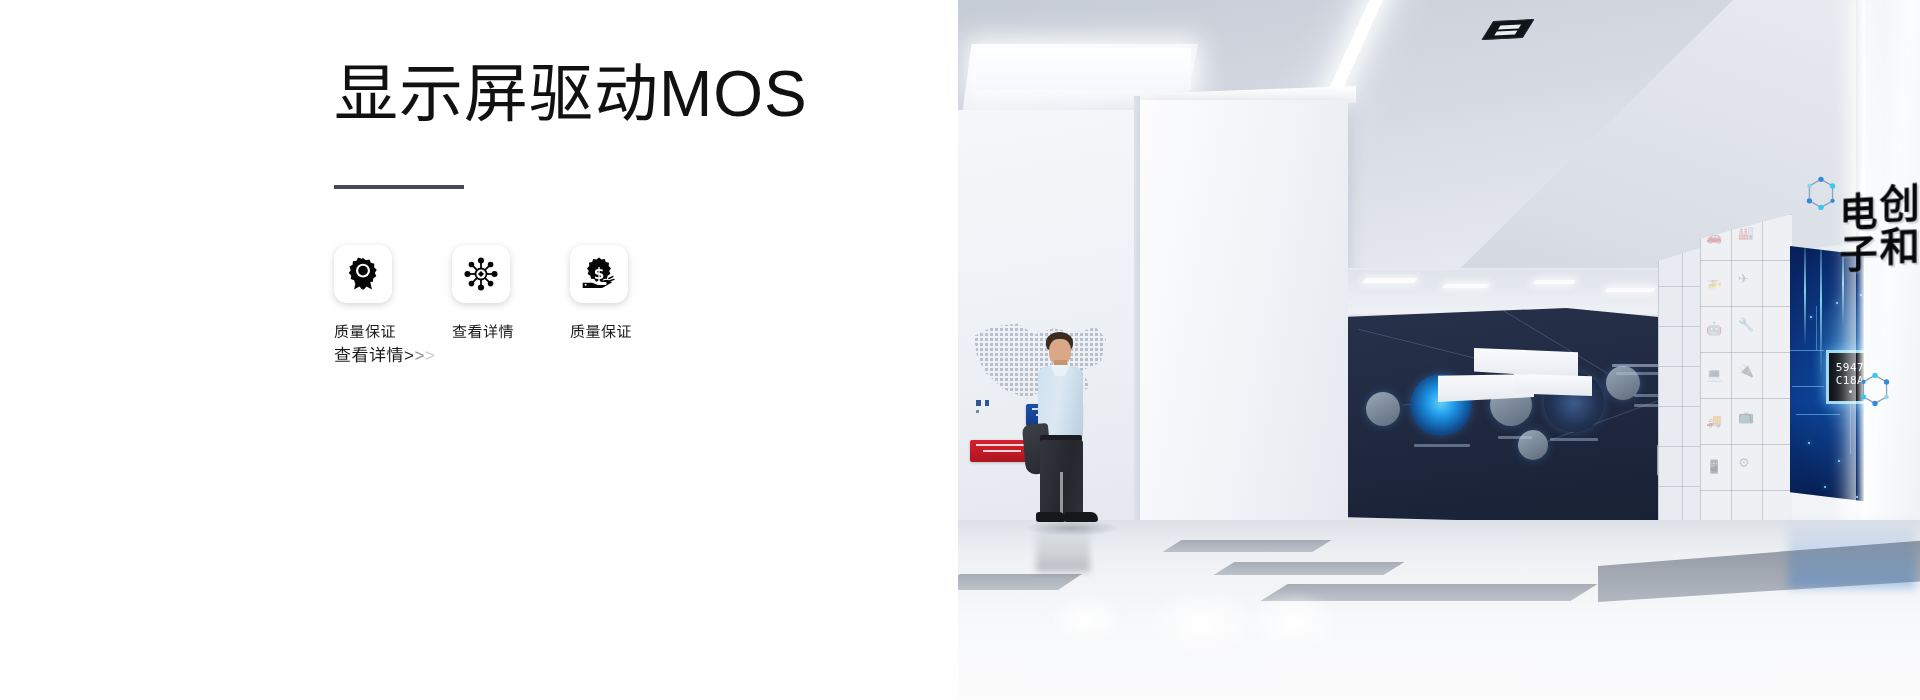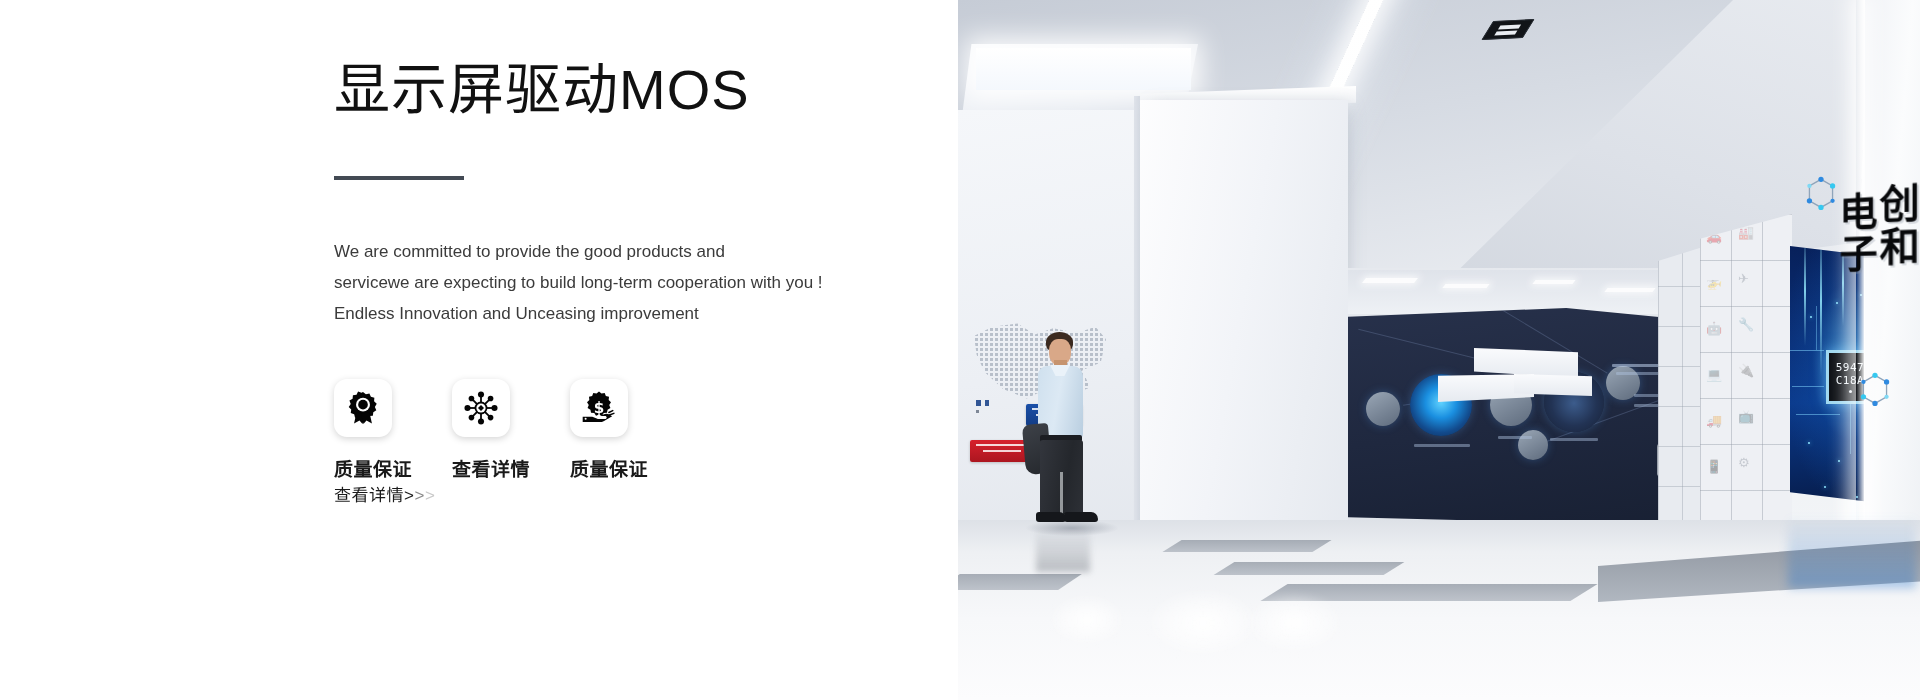--- a/index.html
+++ b/index.html
@@ -11,21 +11,21 @@
   }
   .banner{ position:relative; width:1920px; height:700px; display:flex; background:#fff; }
 
   
   .left-panel{
     position:relative; width:958px; height:700px;
     background:#ffffff; flex:none;
     padding-left:334px; padding-top:60px;
   }
   .main-title{
-    font-size:56px; line-height:1.08; font-weight:400;
+    font-size:64px; line-height:1.08; font-weight:400;
     color:#111111; letter-spacing:1px; white-space:nowrap;
   }
   .title-divider{
     width:130px; height:4px; background:#434a54;
     margin-top:56px; margin-bottom:56px;
   }
   .sub-title{
     font-size:30px; font-weight:700; color:#1d2b39;
     letter-spacing:1.5px; line-height:1.25;
   }
@@ -44,22 +44,22 @@
     box-shadow:0 2px 7px rgba(0,0,0,.17);
   }
   .feature-badge::after{
     content:""; position:absolute; left:10px; top:16px;
     width:62px; height:48px; z-index:-1;
     background:linear-gradient(135deg,rgba(130,130,130,.38),rgba(160,160,160,0) 72%);
     transform:skewX(-22deg);
   }
   .feature-badge svg{ width:36px; height:36px; display:block; }
   .feature-label{
-    margin-top:17px; font-size:19px; color:#1a1a1a;
-    font-weight:700; letter-spacing:.5px; white-space:nowrap;
+    margin-top:17px; font-size:15px; color:#1a1a1a;
+    font-weight:400; letter-spacing:.5px; white-space:nowrap;
   }
 
   
   .details-link{
     display:inline-block; font-size:17px;
     color:#1a1a1a; text-decoration:none; letter-spacing:.5px; white-space:nowrap;
   }
   .details-link .chev1{ color:#1a1a1a; }
   .details-link .chev2{ color:#8b8b8b; }
   .details-link .chev3{ color:#c9c9c9; }
@@ -375,25 +375,20 @@
 
 <div class="banner">
 
   <div class="left-panel">
 
     <h1 class="main-title">显示屏驱动MOS</h1>
 
     <div class="title-divider"></div>
 
 
-    <p class="body-copy">
-      <span>We are committed to provide the good products and</span>
-      <span>servicewe are expecting to build long-term cooperation with you !</span>
-      <span>Endless Innovation and Unceasing improvement</span>
-    </p>
 
     
     <div class="features">
 
       <div class="feature">
         <div class="feature-badge">
           <svg viewBox="0 0 64 64" aria-hidden="true">
             <path fill="#050505" d="M32 3.5l5.1 3.9 6.3-1.4 2.6 5.9 6.2 1.8-.5 6.4 4.7 4.4-3.3 5.5 2.6 5.9-5.4 3.5-.8 6.4-6.4.6-3.1 5.6-6-2.3-5.3 3.7-4.4-4.7-6.4.6-1.6-6.2-6.1-2 .9-6.4-4.5-4.6 3.6-5.3-2.3-6 5.6-3.1.6-6.4 6.4-.8 2.7-5.8 6.1 2z"></path>
             <circle cx="32" cy="26" r="12.4" fill="#ffffff"></circle>
             <circle cx="32" cy="26" r="8.6" fill="#050505"></circle>

